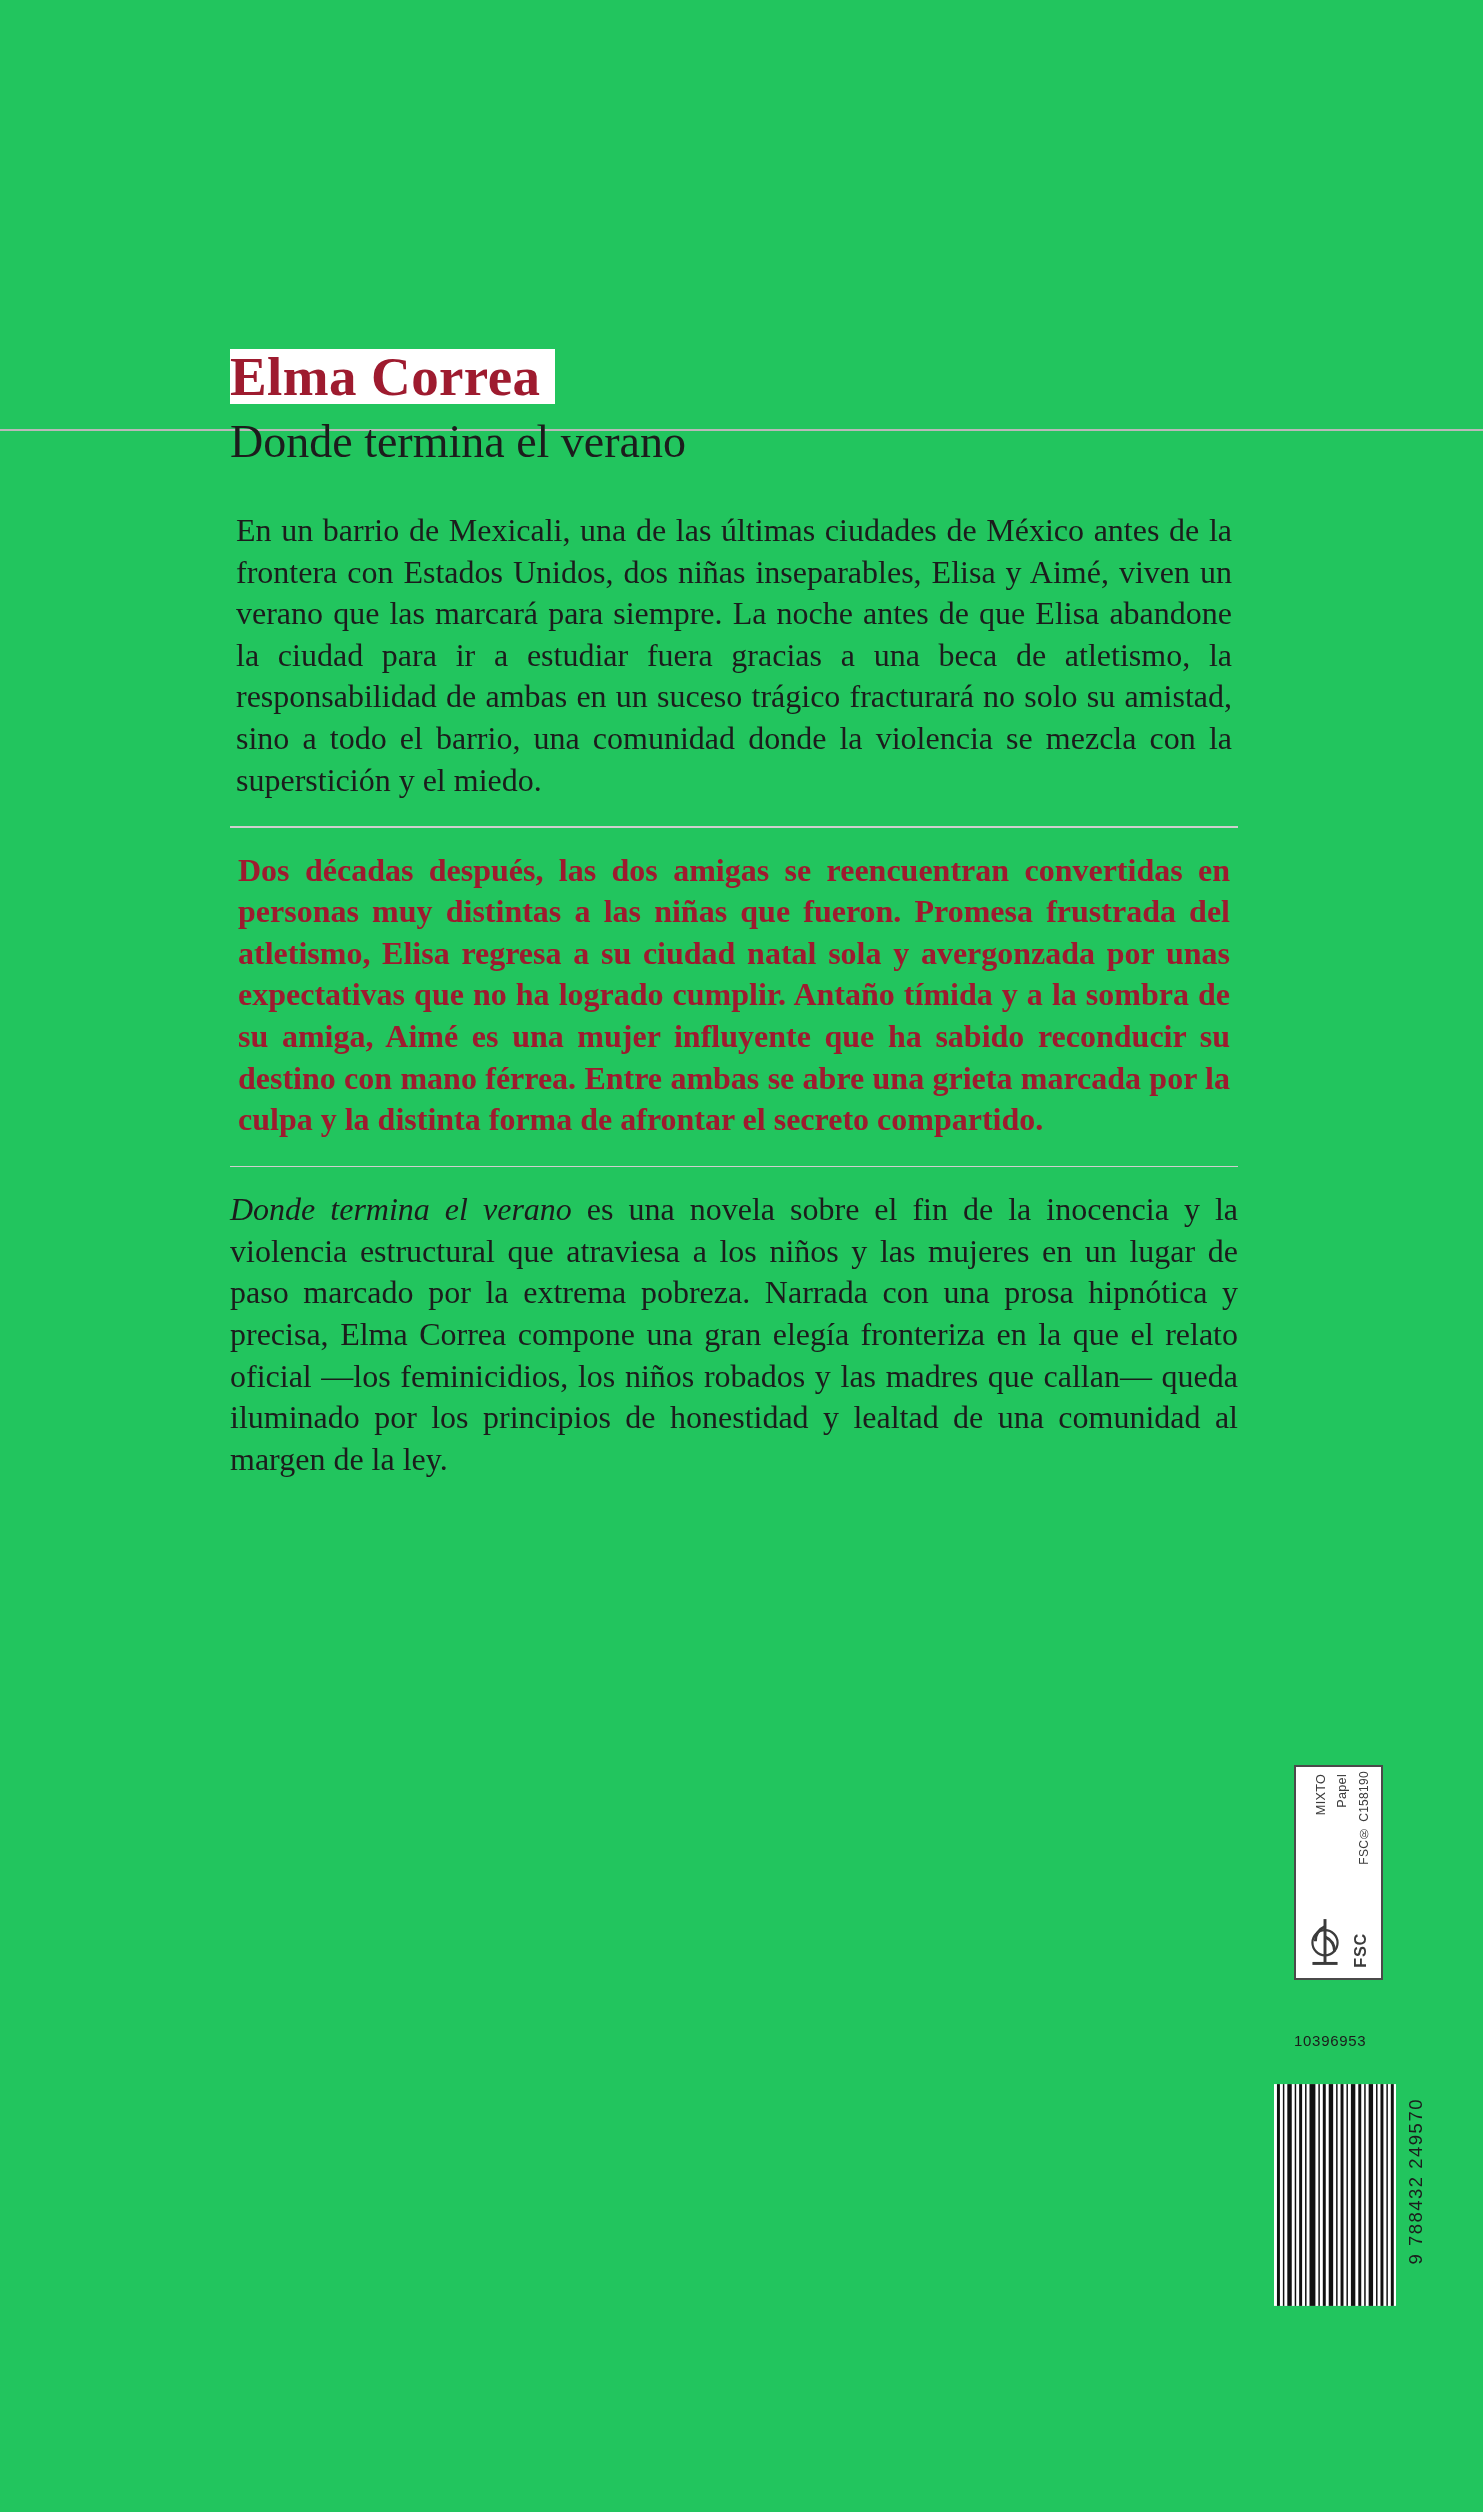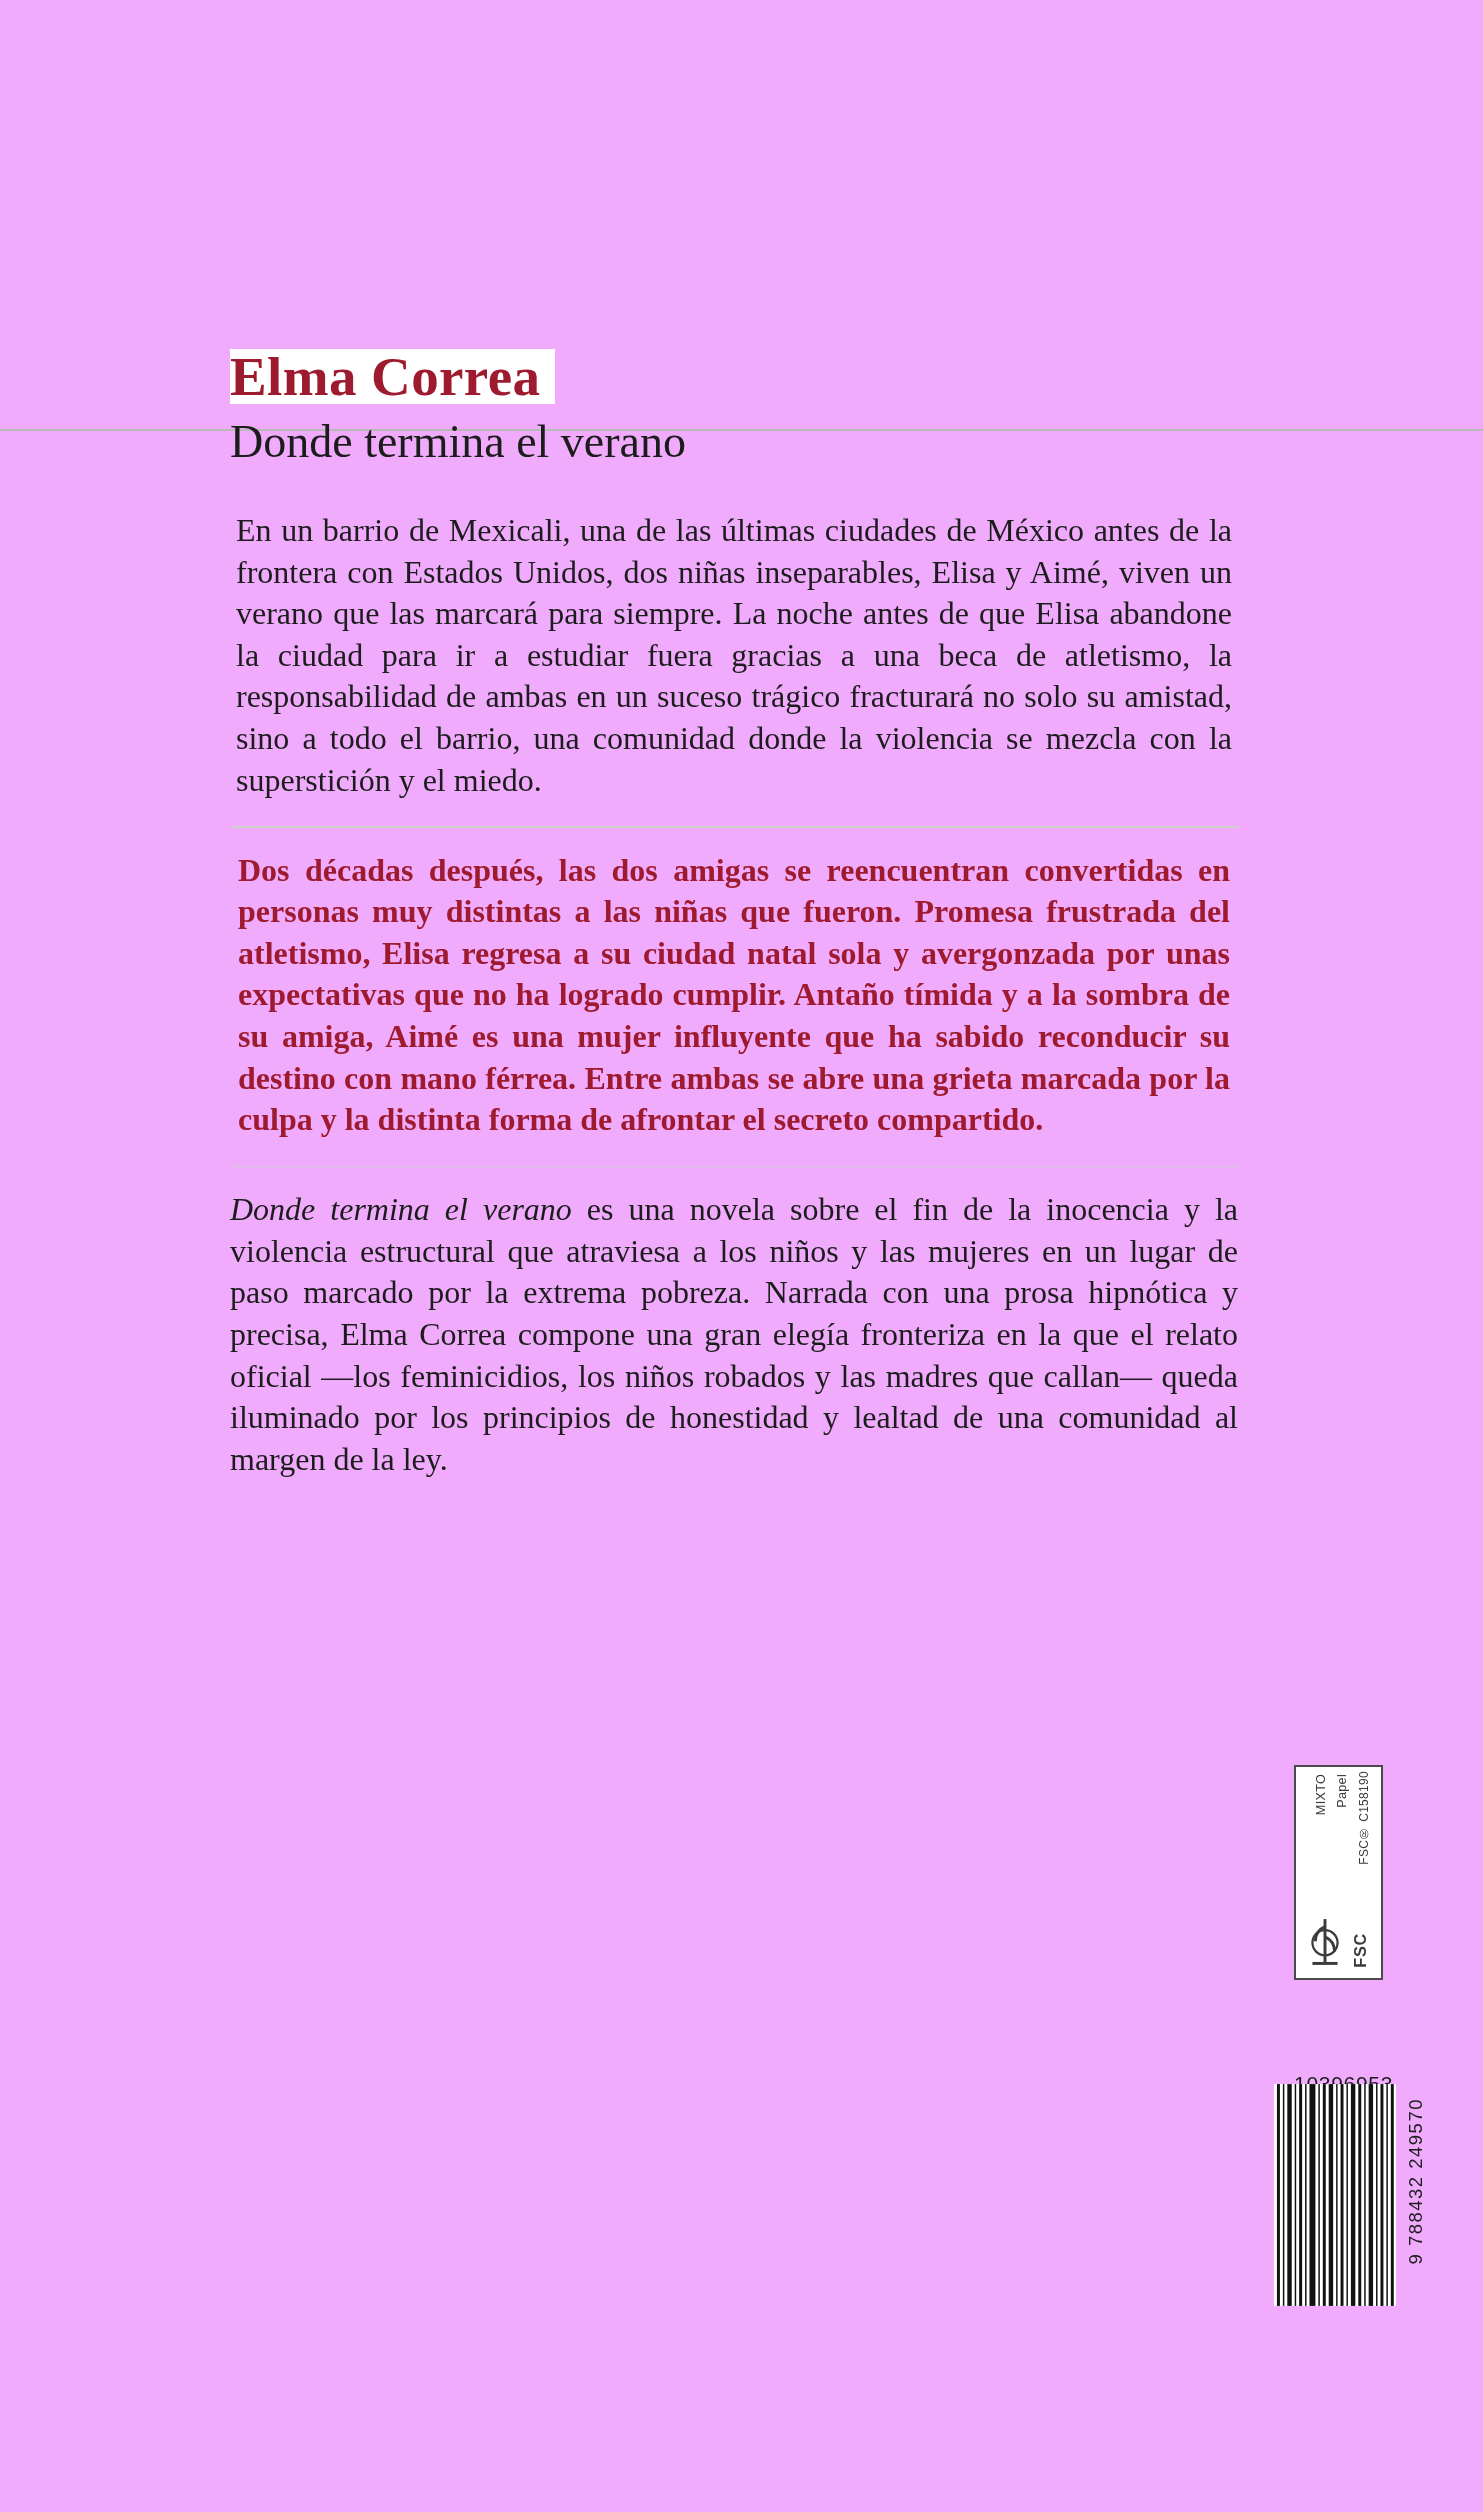--- a/index.html
+++ b/index.html
@@ -12,21 +12,21 @@
     height: 2512px;
     position: relative;
     font-family: "Liberation Serif", serif;
     color: #1a1a1a;
     overflow: hidden;
   }
 
   .page {
     position: absolute;
     inset: 0;
-    background: #f0abfc;
+    background: #22c55e;
   }
 
   
   .top-rule {
     position: absolute;
     left: 0;
     right: 0;
     top: 429px;
     height: 2.2px;
     background: #b9b9b9;
@@ -167,24 +167,23 @@
     writing-mode: vertical-rl;
     transform: rotate(180deg);
     letter-spacing: 0.7px;
   }
 
   .isbn-number {
     position: absolute;
     left: 1294px;
     top: 2032px;
     font-family: "Liberation Sans", sans-serif;
-    font-size: 21px;
+    font-size: 15px;
     letter-spacing: 0.7px;
     color: #1c1c1c;
-    margin-top: 40px;
   }
 
   .barcode {
     position: absolute;
     left: 1274px;
     top: 2084px;
     width: 122px;
     height: 222px;
   }
   .barcode svg { display: block; }

